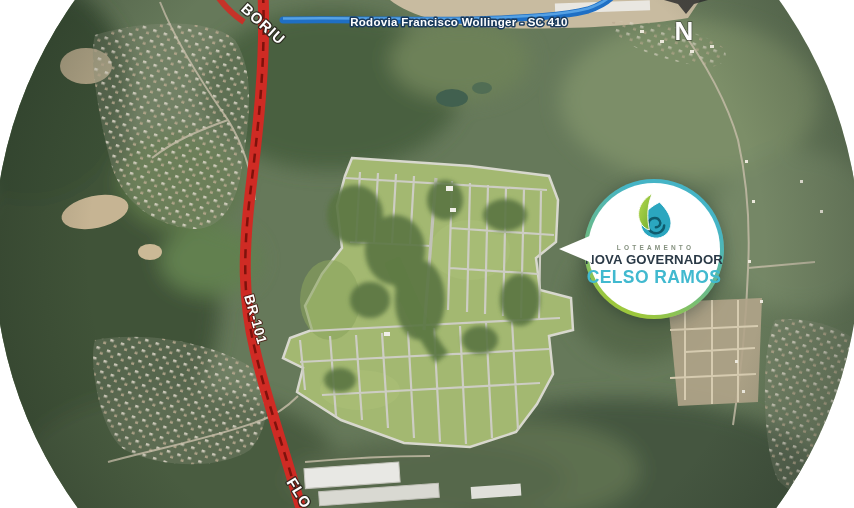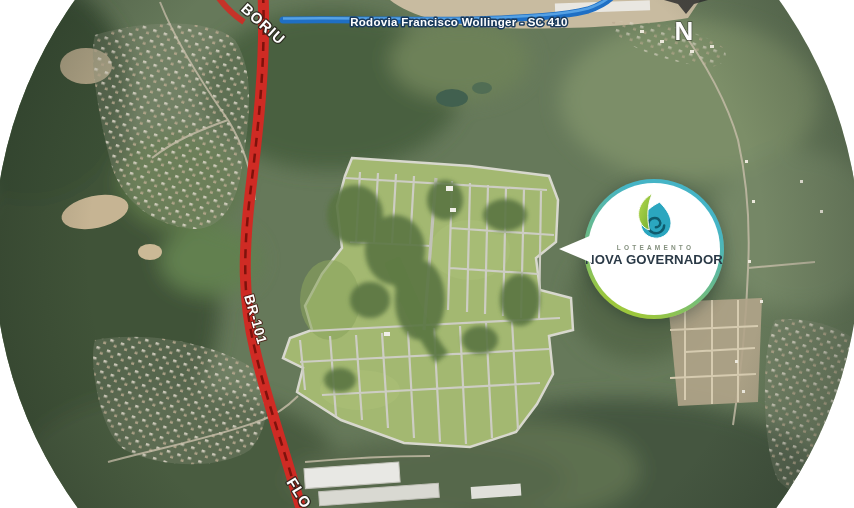--- a/index.html
+++ b/index.html
@@ -200,15 +200,16 @@
             <stop offset="1" stop-color="#6fae2f"></stop>
       </linearGradient>
     </defs>
     <path d="M29,11 C37,19 43,28 41,37 C39,47 29,52 20,49 C11,46 7,37 10,29 C13,21 21,15 29,11 Z" fill="#2ba6bf" stroke="#ffffff" stroke-width="1"></path>
     <path d="M34,36 C34,42 28,46 22,44 C17,42 15,36 18,31 C21,27 27,27 29,31 C31,34 29,38 25,38" stroke="#0f5b6d" stroke-width="2.6" fill="none" stroke-linecap="round"></path>
     <path d="M21,2 C10,8 3,20 8,32 C10,37 14,40 18,41 C15,27 16,13 21,2 Z" fill="url(#leafg)" stroke="#ffffff" stroke-width="1"></path>
   </svg>
 
   <div class="badge-kicker">LOTEAMENTO</div>
   <div class="badge-title">NOVA GOVERNADOR</div>
+  <div class="badge-subtitle">CELSO RAMOS</div>
 </div>
 
 </div>
 
 </body></html>

